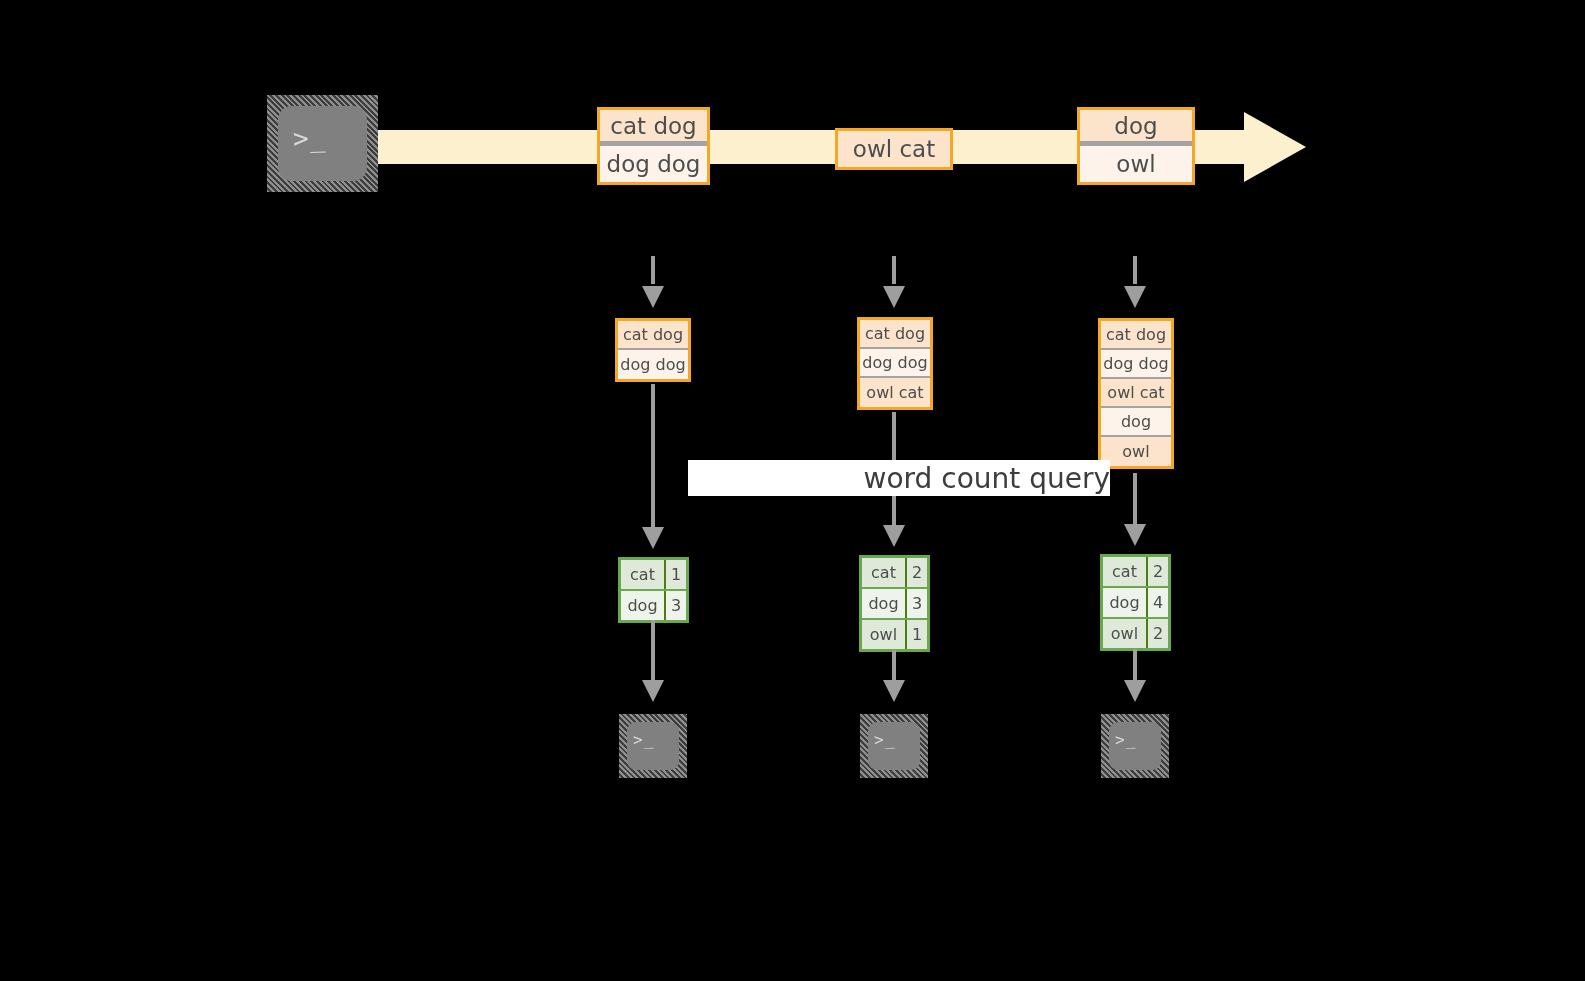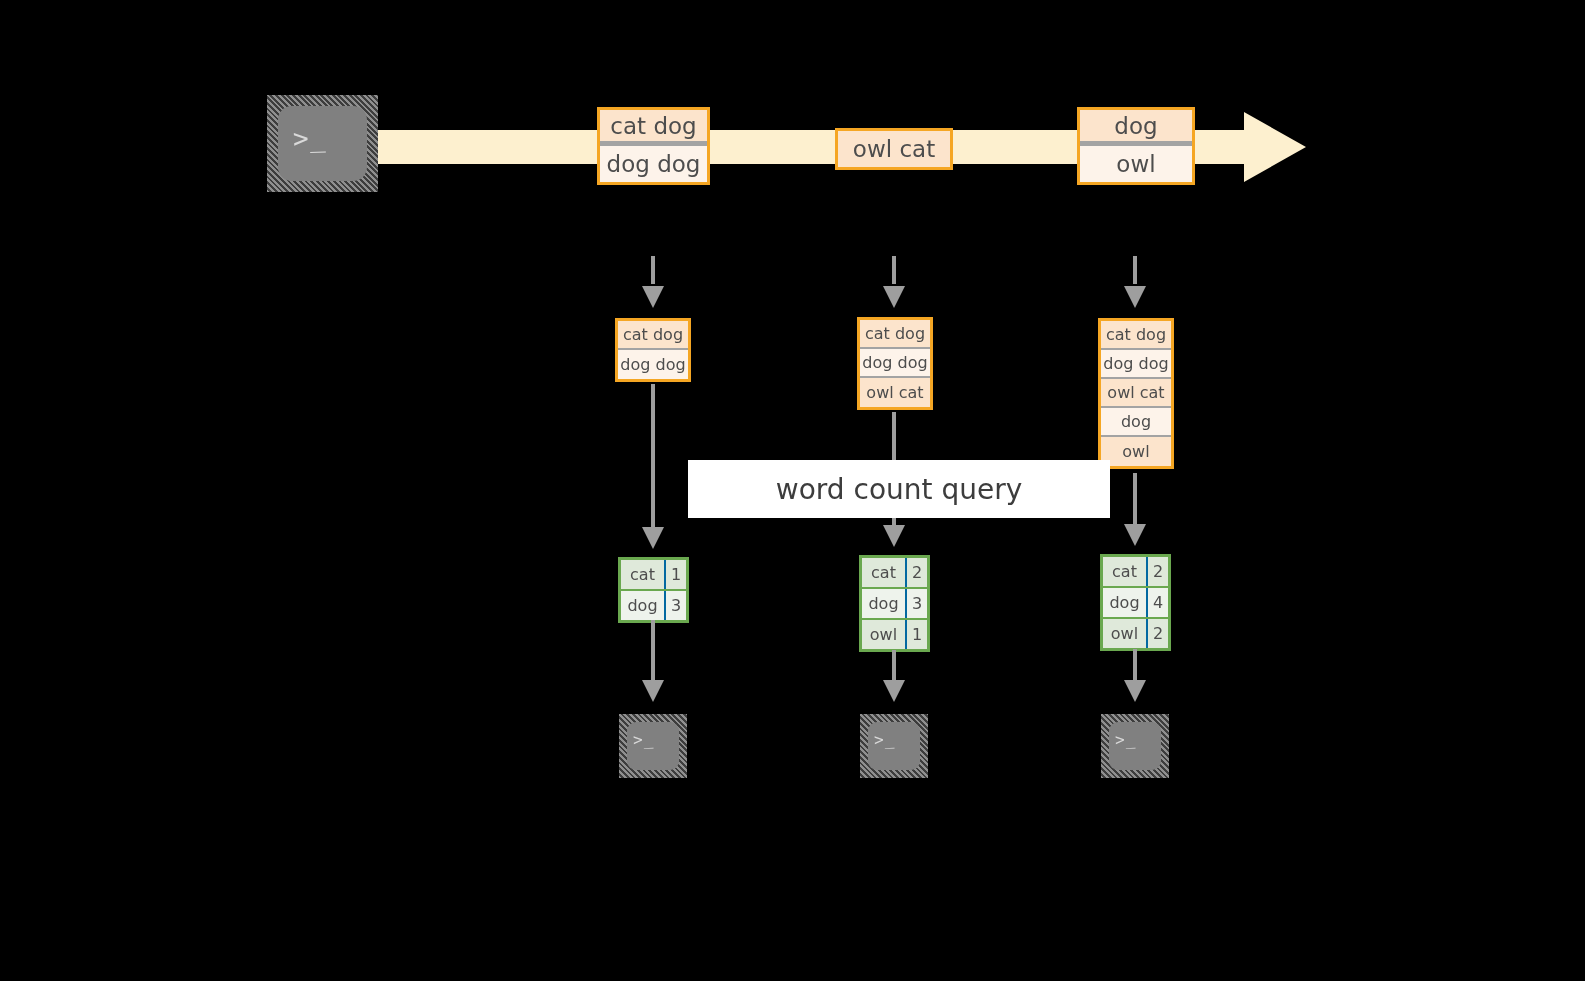--- a/index.html
+++ b/index.html
@@ -108,21 +108,21 @@
   .tbl .tc {
     box-sizing: border-box;
     display: flex;
     align-items: center;
     justify-content: center;
     font-size: 16px;
     color: #4d4d4d;
     background: #eef3ec;
     white-space: nowrap;
   }
-  .tbl .tc.key { border-right: 2px solid #0369a1; }
+  .tbl .tc.key { border-right: 2px solid #4d7c0f; }
 
   
   .vline {
     position: absolute;
     width: 4px;
     background: #9e9e9e;
   }
   .vline.dashed {
     background: none;
     border-left: 4px solid #9e9e9e;
@@ -135,25 +135,25 @@
     border-right: 11px solid transparent;
     border-top: 22px solid #9e9e9e;
   }
 
   
   #query-banner {
     position: absolute;
     left: 688px;
     top: 460px;
     width: 422px;
-    height: 58px;
+    height: 36px;
     background: #ffffff;
     display: flex;
     align-items: center;
-    justify-content: center;
+    justify-content: flex-end;
   }
   #query-banner .label {
     font-size: 28px;
     color: #3d3d3d;
     white-space: nowrap;
   }
 </style>
 </head>
 <body>
 

